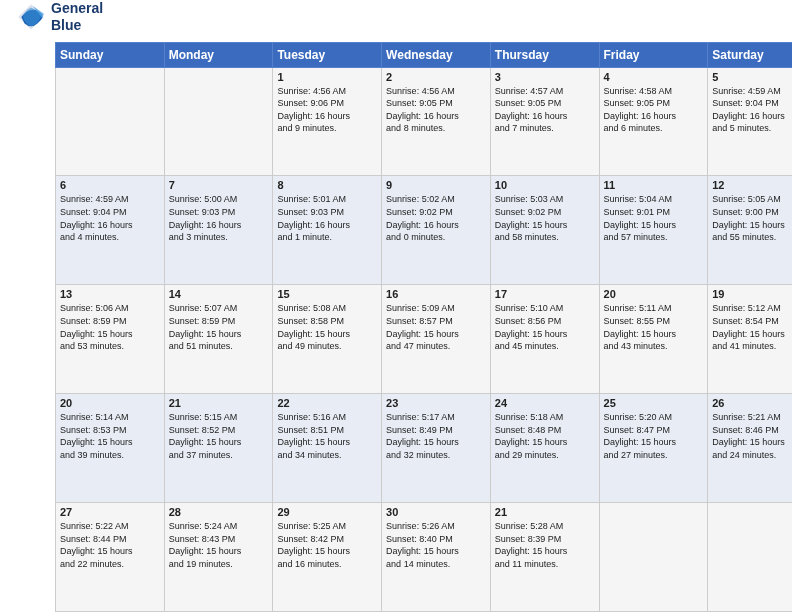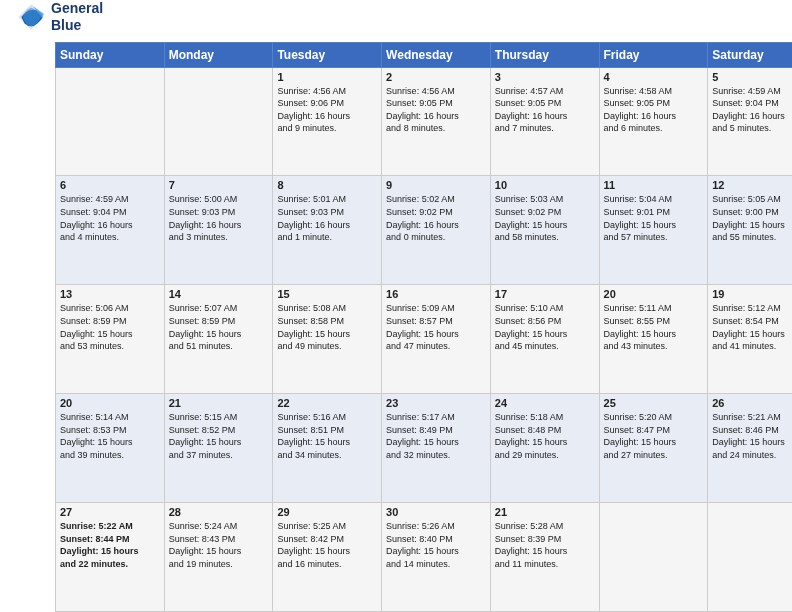--- a/index.html
+++ b/index.html
@@ -320,21 +320,21 @@
             <span class="day-num">26</span>
             <div class="day-info" style="white-space: pre-line;">Sunrise: 5:21 AM
 Sunset: 8:46 PM
 Daylight: 15 hours
 and 24 minutes.</div>
           </td>
         </tr>
         <tr>
           <td>
             <span class="day-num">27</span>
-            <div class="day-info" style="white-space: pre-line; font-weight: bold;">Sunrise: 5:22 AM
+            <div class="day-info" style="white-space: pre-line;">Sunrise: 5:22 AM
 Sunset: 8:44 PM
 Daylight: 15 hours
 and 22 minutes.</div>
           </td>
           <td>
             <span class="day-num">28</span>
             <div class="day-info" style="white-space: pre-line;">Sunrise: 5:24 AM
 Sunset: 8:43 PM
 Daylight: 15 hours
 and 19 minutes.</div>

